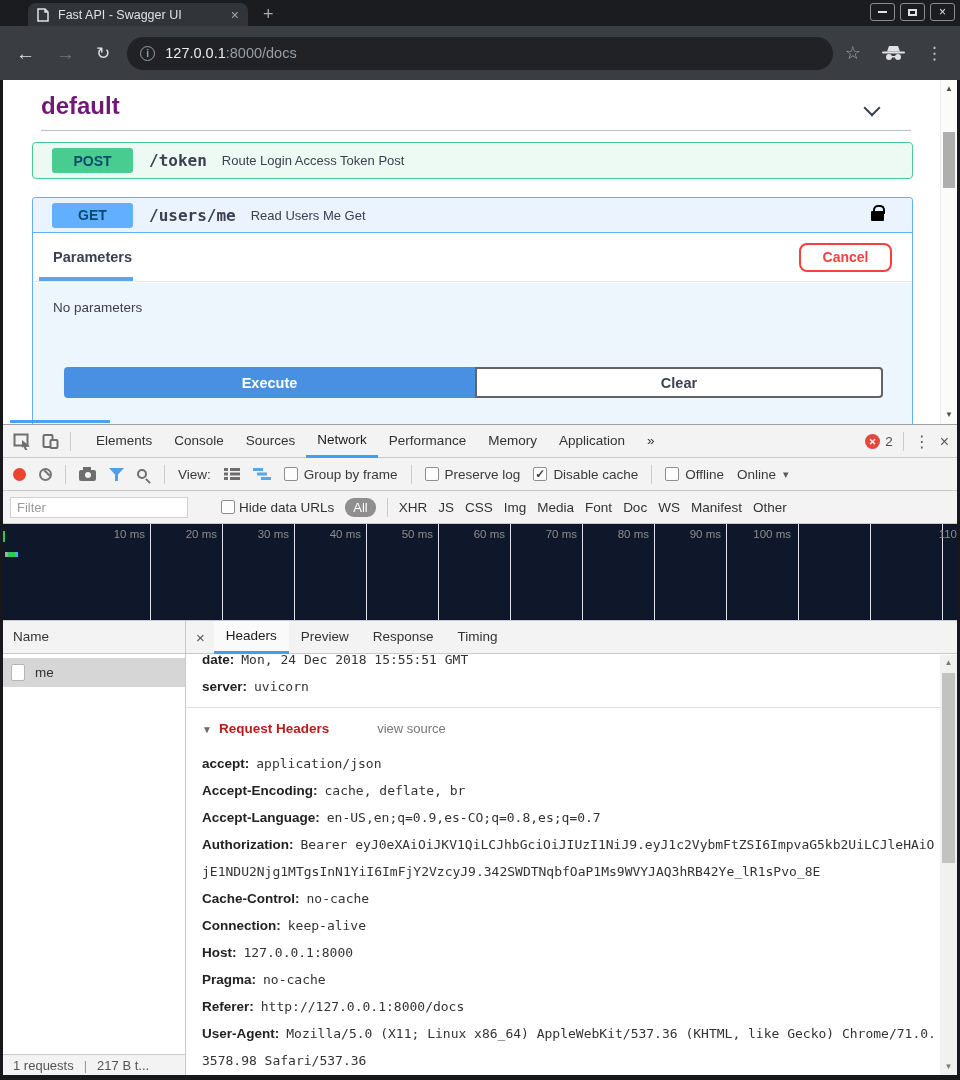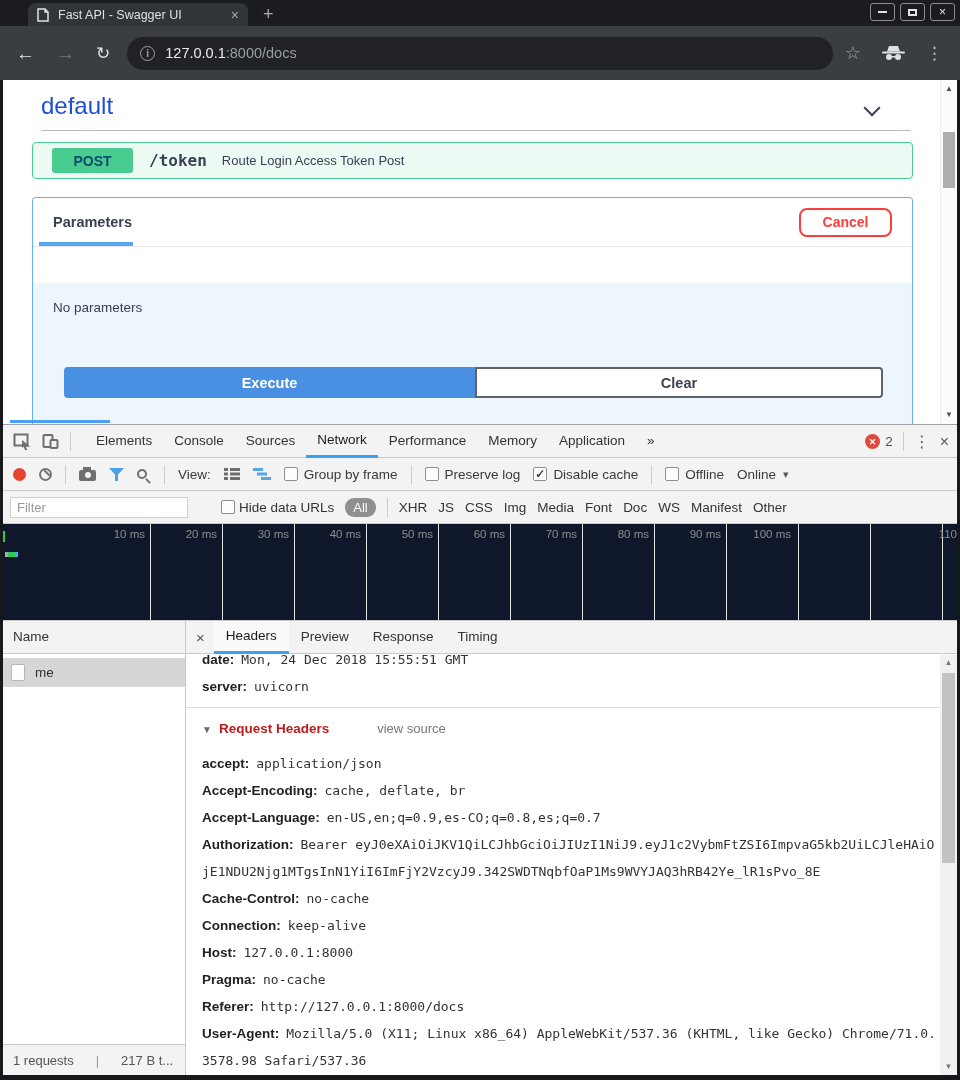--- a/index.html
+++ b/index.html
@@ -35,21 +35,21 @@
   .url-text .dim { color:#989ea5; }
   .tb-right { position:absolute; right:0; top:0; height:54px; display:flex; align-items:center; gap:21px; padding-right:17px; }
   .star { color:#a2a7ad; font-size:18px; }
   .menu-dots { color:#c4c8cc; font-size:17px; }
 
   
   .content { position:absolute; top:80px; left:3px; right:3px; bottom:5px; background:#fff; }
 
   
   .swagger { position:absolute; top:0; left:0; right:0; height:344px; background:#fff; overflow:hidden; }
-  .sw-title { position:absolute; left:38px; top:12px; font-size:24px; font-weight:normal; color:#1d4ed8; }
+  .sw-title { position:absolute; left:38px; top:12px; font-size:24px; font-weight:bold; color:#701a75; }
   .sw-chevron { position:absolute; left:863px; top:22px; width:12px; height:12px;
                 border-right:2px solid #3b4151; border-bottom:2px solid #3b4151; transform:rotate(45deg); }
   .sw-divider { position:absolute; left:38px; right:46px; top:50px; height:1px; background:#b9bcc2; }
 
   .opblock { position:absolute; left:29px; width:881px; border-radius:4px; display:flex; align-items:center; }
   .op-post { top:62px; height:37px; border:1px solid #49cc90; background:#edfaf4; }
   .op-get-wrap { position:absolute; left:29px; top:117px; width:881px; height:227px;
                  border:1px solid #61affe; border-bottom:none; border-radius:4px 4px 0 0; overflow:hidden; }
   .get-head { height:35px; background:#ebf4fe; border-bottom:1px solid #61affe;
               display:flex; align-items:center; position:relative; }
@@ -125,22 +125,22 @@
   .gtick { position:absolute; top:4px; width:62px; text-align:right; font-size:11.5px; color:#8d8d8d; }
   .mini-bar { position:absolute; left:2px; top:28px; height:5px; display:flex; }
   .left-tick { position:absolute; left:0; top:7px; width:2px; height:11px; background:#2ec952; }
 
   .dt-left { position:absolute; top:196px; left:0; width:183px; bottom:0; background:#fff; border-right:1px solid #c9c9c9; }
   .name-header { height:33px; background:#f3f3f3; border-bottom:1px solid #c9c9c9; line-height:32px;
                  padding-left:10px; font-size:13.5px; color:#333; }
   .req-row { margin-top:4px; height:29px; background:#d6d6d6; display:flex; align-items:center; padding-left:8px; gap:10px; }
   .file-ic { width:14px; height:17px; background:#fff; border:1px solid #b5b5b5; border-radius:2px; flex:none; }
   .req-name { font-size:13.5px; color:#333; }
-  .status { position:absolute; left:0; right:0; bottom:0; height:31px; background:#f3f3f3; border-top:1px solid #c9c9c9;
-            display:flex; align-items:center; padding-left:10px; gap:22px; font-size:13px; color:#555; }
+  .status { position:absolute; left:0; right:0; bottom:0; height:21px; background:#f3f3f3; border-top:1px solid #c9c9c9;
+            display:flex; align-items:center; padding-left:10px; gap:10px; font-size:13px; color:#555; }
 
   .dt-details { position:absolute; top:196px; left:183px; right:0; bottom:0; background:#fff; }
   .dd-tabbar { height:33px; background:#f3f3f3; border-bottom:1px solid #c9c9c9; display:flex; align-items:center;
                font-size:13.5px; color:#333; }
   .dd-close { margin:0 9px 0 10px; color:#555; font-size:15px; }
   .dd-tab { padding:0 12px; height:33px; line-height:32px; }
   .dd-tab.active { background:#fafafa; border-bottom:3px solid #38a1f1; line-height:29px; color:#1a1a1a; }
   .dd-content { position:absolute; top:34px; left:0; right:17px; bottom:0; overflow:hidden; padding-left:16px; }
   .hline { line-height:27px; word-break:break-all; font-size:13.5px; }
   .hline.first { margin-top:-9px; }
@@ -211,20 +211,26 @@
     <div class="sw-chevron"></div>
     <div class="sw-divider"></div>
 
     <div class="opblock op-post">
       <div class="method-badge badge-post">POST</div>
       <div class="op-path mono">/token</div>
       <div class="op-summary">Route Login Access Token Post</div>
     </div>
 
     <div class="op-get-wrap">
+      <div class="get-head">
+        <div class="method-badge badge-get">GET</div>
+        <div class="op-path mono">/users/me</div>
+        <div class="op-summary">Read Users Me Get</div>
+        <div class="lock"></div>
+      </div>
       <div class="params-head">
         <span class="params-label">Parameters</span>
         <div class="params-underline"></div>
         <div class="cancel-btn">Cancel</div>
       </div>
       <div class="get-body">
         <div class="no-params">No parameters</div>
         <div class="exec-row">
           <div class="btn-execute">Execute</div>
           <div class="btn-clear">Clear</div>

